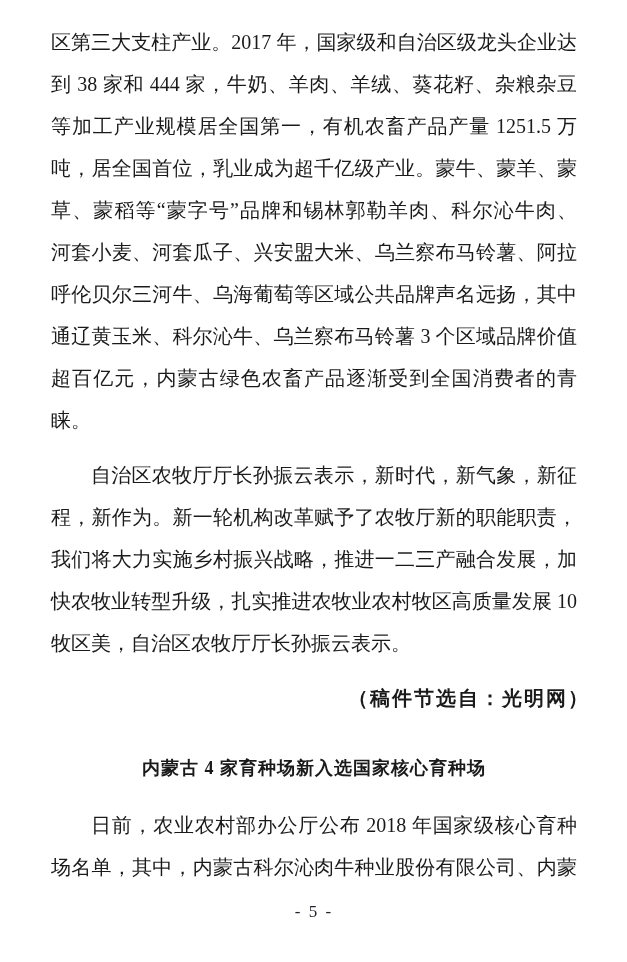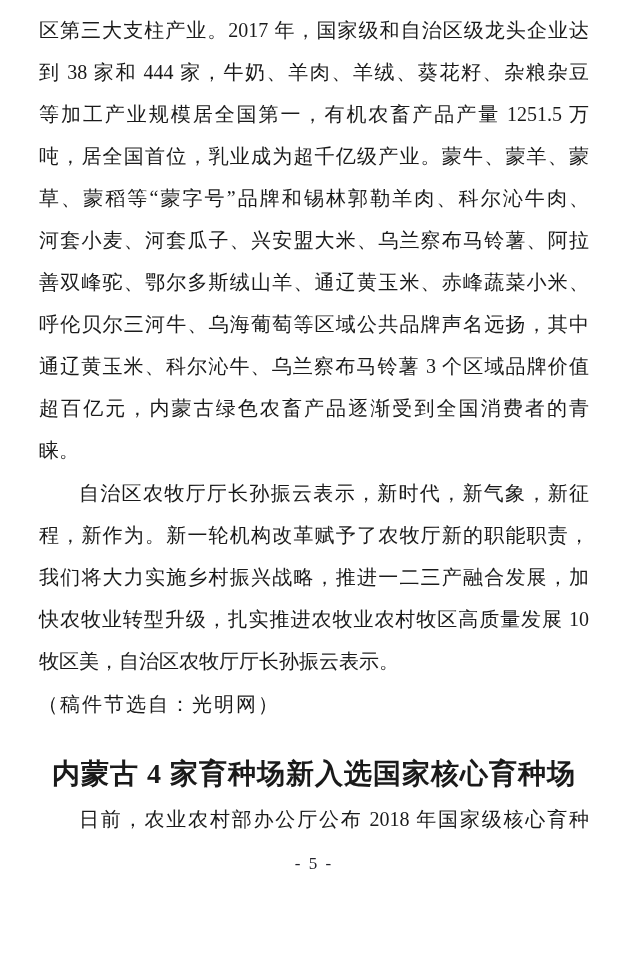--- a/index.html
+++ b/index.html
@@ -18,46 +18,48 @@
   .page {
     position: absolute;
     top: 0; left: 0;
     width: 627px;
     height: 962px;
     box-sizing: border-box;
     padding: 8px 37px 0 38px;
     background: #ffffff;
   }
   .para {
-    margin: 1px;
+    margin: 13px;
   }
   .para .line {
     font-size: 20px;
     line-height: 42px;
     white-space: nowrap;
     text-align: justify;
     text-align-last: justify;
   }
   
   .para:not(.justify-all) .line:last-child {
     text-align-last: left;
     white-space: normal;
   }
   
   .indent-first .line:first-child {
     text-indent: 2em;
   }
   .attribution {
     font-size: 20px;
     line-height: 42px;
+    text-align: right;
     letter-spacing: 2px;
+    font-weight: bold;
   }
   .heading {
     margin: 26px 0 0 0;
-    font-size: 28px;
+    font-size: 18px;
     line-height: 46px;
     font-weight: 700;
     text-align: center;
     letter-spacing: 1px;
   }
   .footer {
     margin-top: 14px;
     font-size: 17px;
     line-height: 20px;
     text-align: center;
@@ -71,21 +73,20 @@
 <div class="page">
 
   <section>
     <div class="para">
         <div class="line">区第三大支柱产业。2017 年，国家级和自治区级龙头企业达</div>
         <div class="line">到 38 家和 444 家，牛奶、羊肉、羊绒、葵花籽、杂粮杂豆</div>
         <div class="line">等加工产业规模居全国第一，有机农畜产品产量 1251.5 万</div>
         <div class="line">吨，居全国首位，乳业成为超千亿级产业。蒙牛、蒙羊、蒙</div>
         <div class="line">草、蒙稻等“蒙字号”品牌和锡林郭勒羊肉、科尔沁牛肉、</div>
         <div class="line">河套小麦、河套瓜子、兴安盟大米、乌兰察布马铃薯、阿拉</div>
-        <div class="line">善双峰驼、鄂尔多斯绒山羊、通辽黄玉米、赤峰蔬菜小米、</div>
         <div class="line">呼伦贝尔三河牛、乌海葡萄等区域公共品牌声名远扬，其中</div>
         <div class="line">通辽黄玉米、科尔沁牛、乌兰察布马铃薯 3 个区域品牌价值</div>
         <div class="line">超百亿元，内蒙古绿色农畜产品逐渐受到全国消费者的青</div>
         <div class="line">睐。</div>
       </div>
 
     <div class="para indent-first">
         <div class="line">自治区农牧厅厅长孙振云表示，新时代，新气象，新征</div>
         <div class="line">程，新作为。新一轮机构改革赋予了农牧厅新的职能职责，</div>
         <div class="line">我们将大力实施乡村振兴战略，推进一二三产融合发展，加</div>
@@ -94,18 +95,19 @@
       </div>
 
     <div class="attribution">（稿件节选自：光明网）</div>
   </section>
 
   <section>
     <h2 class="heading">内蒙古 4 家育种场新入选国家核心育种场</h2>
 
     <div class="para indent-first justify-all">
         <div class="line">日前，农业农村部办公厅公布 2018 年国家级核心育种</div>
+        <div class="line">场名单，其中，内蒙古科尔沁肉牛种业股份有限公司、内蒙</div>
       </div>
   </section>
 
   <div class="footer">- 5 -</div>
 
 </div>
 
 </body></html>

